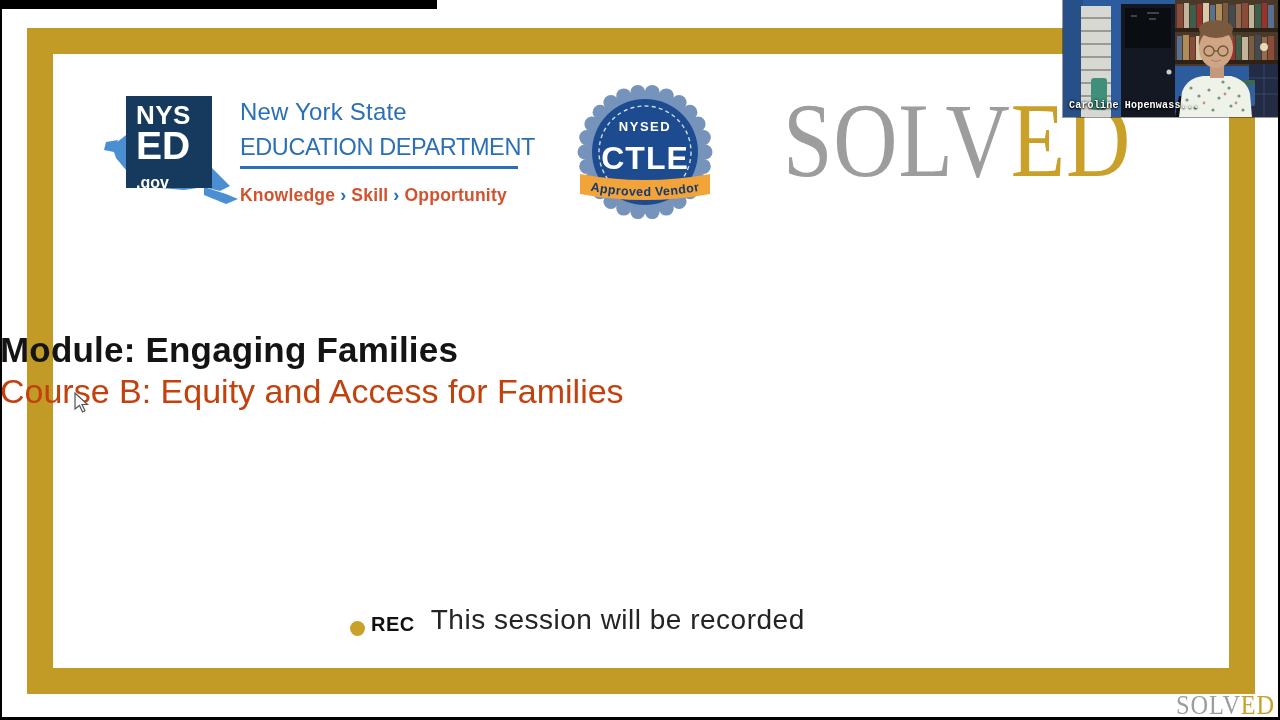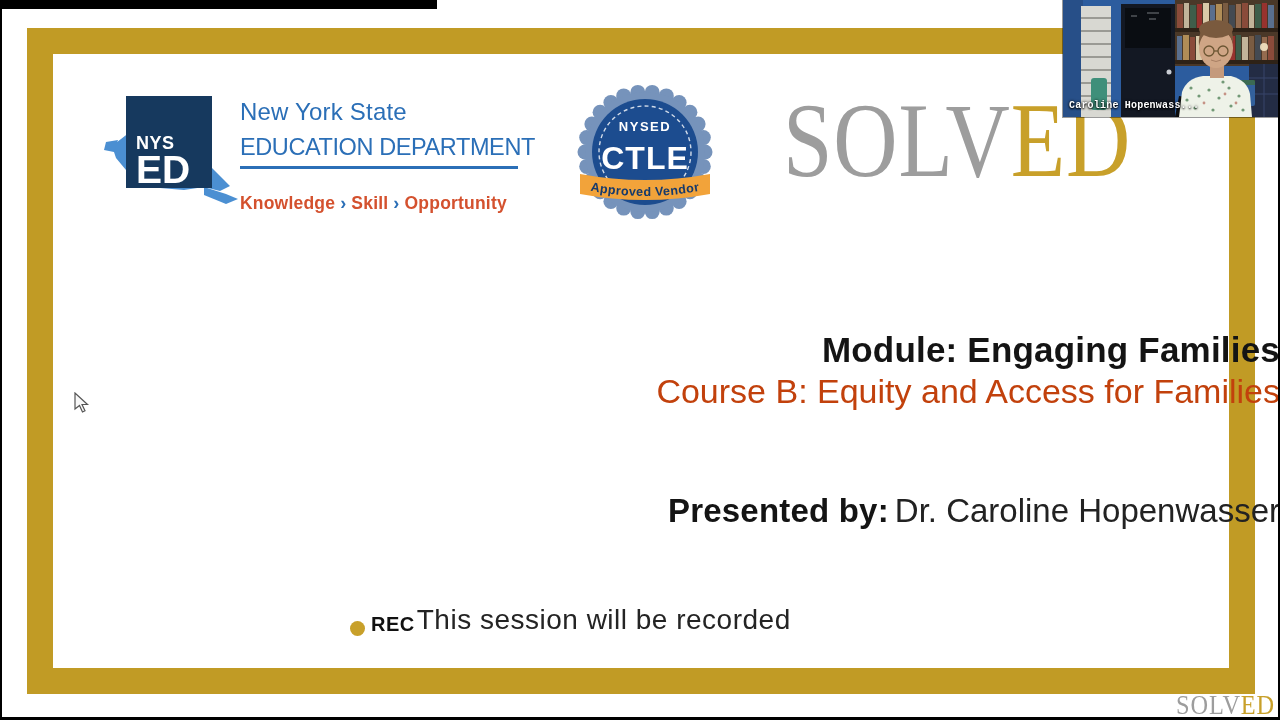--- a/index.html
+++ b/index.html
@@ -14,48 +14,48 @@
   .screen{position:absolute;left:0;top:0;width:1280px;height:720px;background:#000;}
   .slide{position:absolute;left:2px;top:0;width:1276px;height:717px;background:#fff;}
   .top-black{position:absolute;left:0;top:0;width:437px;height:9px;background:#000;z-index:3;}
   .gold-frame{position:absolute;left:27px;top:28px;width:1228px;height:666px;
     border:26px solid var(--gold);z-index:1;}
   
   .nysed{position:absolute;left:98px;top:82px;z-index:2;}
   .state-svg{position:absolute;left:0;top:0;}
   .nys-box{position:absolute;left:28px;top:14px;width:86px;height:92px;background:var(--nysed-navy);
     color:#fff;font-weight:bold;padding:6px 0 0 10px;line-height:1;}
-  .nys-box .l1{font-size:18px;letter-spacing:.5px;margin-top:32px;}
+  .nys-box .l1{font-size:26px;letter-spacing:.5px;}
   .nys-box .l2{font-size:39px;margin-top:-2px;}
   .nys-box .l3{font-size:16px;margin-top:10px;}
   .dept{position:absolute;left:142px;top:16px;width:300px;}
   .dept .l1{font-size:24px;color:var(--nysed-blue);letter-spacing:.2px;}
   .dept .l2{font-size:23.5px;color:var(--nysed-blue);letter-spacing:-.4px;margin-top:8px;}
   .dept .rule{width:278px;height:3px;background:var(--nysed-blue);margin-top:5px;}
-  .dept .tag{margin-top:24px;font-size:17.5px;font-weight:bold;color:var(--tagline-orange);
+  .dept .tag{margin-top:16px;font-size:17.5px;font-weight:bold;color:var(--tagline-orange);
     letter-spacing:.2px;white-space:nowrap;}
   .dept .tag .sep{color:var(--nysed-blue);font-weight:bold;padding:0 5px;font-size:18px;}
   
   .ctle{position:absolute;left:575px;top:82px;z-index:2;}
   
   .brand-big{position:absolute;left:783px;top:88px;z-index:1;
     font-family:"Liberation Serif",serif;font-size:106px;line-height:1;letter-spacing:1px;
     transform:scaleX(.84);transform-origin:left top;white-space:nowrap;color:var(--brand-gray);}
   .brand-big .gold, .brand-small .gold{color:var(--brand-gold);}
   
-  .line{position:absolute;left:0;width:1280px;text-align:right;color:var(--ink);z-index:2;}
+  .line{position:absolute;left:0;width:1280px;text-align:left;color:var(--ink);z-index:2;}
   .title{top:330px;font-size:35px;font-weight:bold;letter-spacing:.2px;}
   .subtitle{top:372px;font-size:34px;color:#c2410c;}
   .presented{top:492px;font-size:33px;}
   .presented b{letter-spacing:.2px;}
   .presented .who{color:#222;margin-left:6px;}
   .rec{position:absolute;left:350px;top:604px;display:flex;align-items:flex-end;z-index:2;}
   .rec-dot{width:15px;height:15px;border-radius:50%;background:var(--brand-gold);}
   .rec-label{font-size:20px;font-weight:bold;color:#111;letter-spacing:.5px;margin-left:6px;}
-  .rec-text{font-size:28px;color:#242424;letter-spacing:.5px;margin-left:2px;}
+  .rec-text{font-size:28px;color:#242424;letter-spacing:.5px;margin-left:16px;}
   
   .brand-small{position:absolute;left:1176px;top:691px;z-index:2;
     font-family:"Liberation Serif",serif;font-size:28px;line-height:1;letter-spacing:1px;
     transform:scaleX(.87);transform-origin:left top;color:var(--brand-gray);white-space:nowrap;}
   
   .webcam{position:absolute;left:1063px;top:0;width:217px;height:117px;z-index:5;
     background:#274f88;overflow:hidden;box-shadow:0 0 0 1px rgba(0,0,0,.4);}
   .cam-label{position:absolute;left:6px;bottom:6px;color:#fff;font-size:10px;font-weight:bold;
     text-shadow:0 1px 2px #000,0 0 3px #000;letter-spacing:.2px;font-family:Liberation Mono, monospace;}
   
@@ -132,21 +132,20 @@
       <text font-size="12.5" font-weight="bold" fill="var(--ribbon-text)" letter-spacing=".4" font-family="Liberation Sans, sans-serif">
         <textPath href="#ribcurve" startOffset="50%" text-anchor="middle">Approved Vendor</textPath>
       </text>
     </svg>
   </div>
 
   <div class="brand-big"><span>SOLV</span><span class="gold">ED</span></div>
 
   <div class="line title">Module: Engaging Families</div>
   <div class="line subtitle">Course B: Equity and Access for Families</div>
-  <div class="line presented"><b>Presented by:</b><span class="who">Dr. Caroline Hopenwasser</span></div>
 
   <div class="rec">
     <span class="rec-dot"></span>
     <span class="rec-label">REC</span>
     <span class="rec-text">This session will be recorded</span>
   </div>
 
   <div class="brand-small"><span>SOLV</span><span class="gold">ED</span></div>
 
   <div class="webcam">

